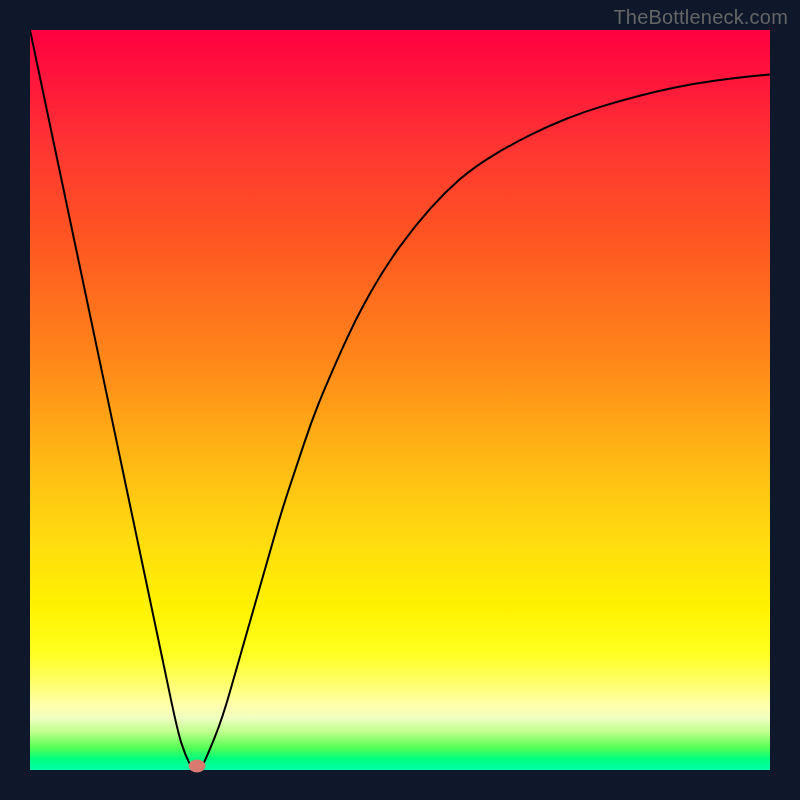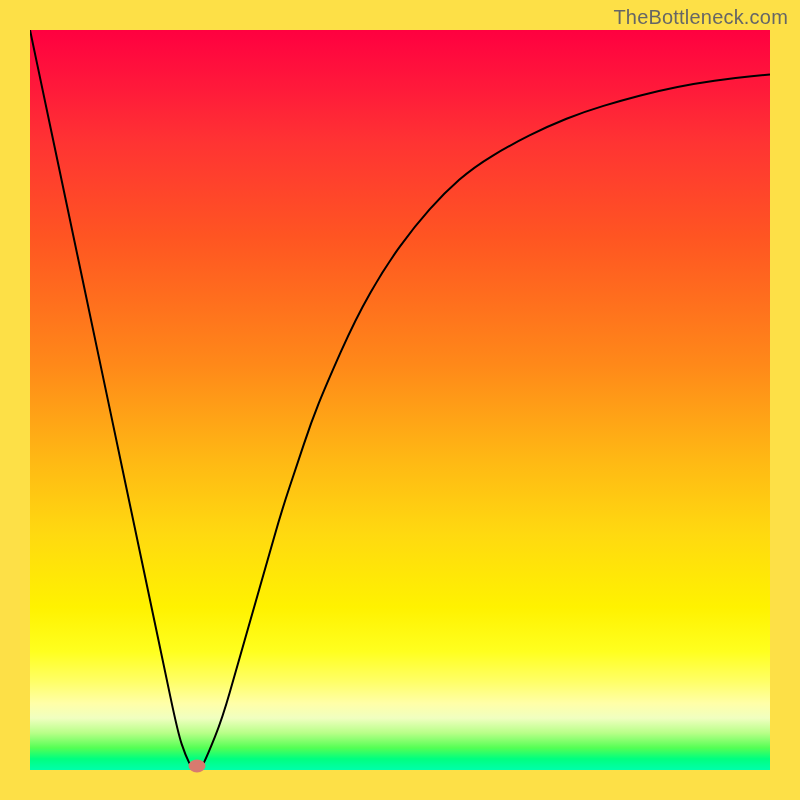--- a/index.html
+++ b/index.html
@@ -8,21 +8,21 @@
     width: 800px;
     height: 800px;
     overflow: hidden;
     background: #000;
     font-family: Arial, Helvetica, sans-serif;
   }
   .frame {
     position: relative;
     width: 800px;
     height: 800px;
-    background: #fde047;
+    background: #0f172a;
   }
   .plot-area {
     position: absolute;
     left: 30px;
     top: 30px;
     width: 740px;
     height: 740px;
     
     background: linear-gradient(
       to bottom,

